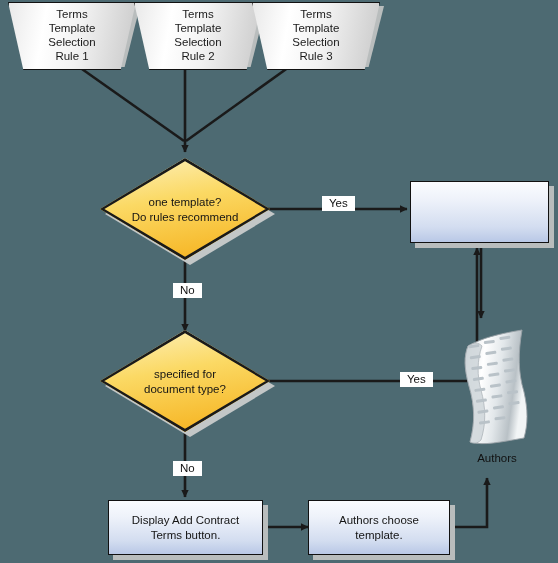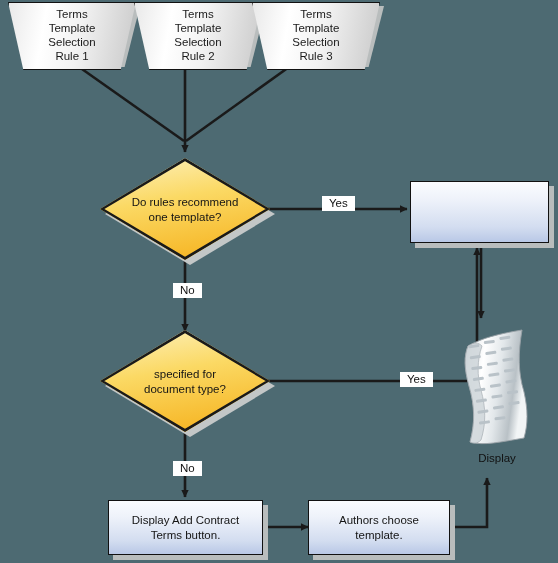--- a/index.html
+++ b/index.html
@@ -161,22 +161,22 @@
   </div>
 </div>
 
 <div class="diamond-wrap" style="left:100px;top:158px;width:170px;height:102px;">
   <div class="diamond-shadow"></div>
   <div class="diamond"></div>
   <svg class="diamond-border" viewBox="0 0 170 102" preserveAspectRatio="none">
     <polygon points="85,1.5 168.5,51 85,100.5 1.5,51" fill="none" stroke="#1a1a1a" stroke-width="3"></polygon>
   </svg>
   <div class="diamond-label">
+    <div>one template?</div>
     <div>Do rules recommend</div>
-    <div>one template?</div>
   </div>
 </div>
 
 <div class="diamond-wrap" style="left:100px;top:330px;width:170px;height:102px;">
   <div class="diamond-shadow"></div>
   <div class="diamond"></div>
   <svg class="diamond-border" viewBox="0 0 170 102" preserveAspectRatio="none">
     <polygon points="85,1.5 168.5,51 85,100.5 1.5,51" fill="none" stroke="#1a1a1a" stroke-width="3"></polygon>
   </svg>
   <div class="diamond-label">
@@ -260,19 +260,19 @@
         <rect x="42" y="75" width="11" height="3" rx="1.2"></rect>
         <rect x="58" y="73" width="11" height="3" rx="1.2"></rect>
         <rect x="26" y="88" width="11" height="3" rx="1.2"></rect>
         <rect x="42" y="86" width="11" height="3" rx="1.2"></rect>
         <rect x="58" y="84" width="11" height="3" rx="1.2"></rect>
         <rect x="26" y="99" width="11" height="3" rx="1.2"></rect>
         <rect x="42" y="97" width="11" height="3" rx="1.2"></rect>
       </g>
     </g>
   </svg>
-  <div class="doc-caption" style="top:132px;">Display</div>
+  <div class="doc-caption" style="top:132px;">Authors</div>
 </div>
 
 <div class="elabel" style="left:322px;top:196px;">Yes</div>
 <div class="elabel" style="left:173px;top:283px;">No</div>
 <div class="elabel" style="left:400px;top:372px;">Yes</div>
 <div class="elabel" style="left:173px;top:461px;">No</div>
 
 </body></html>

